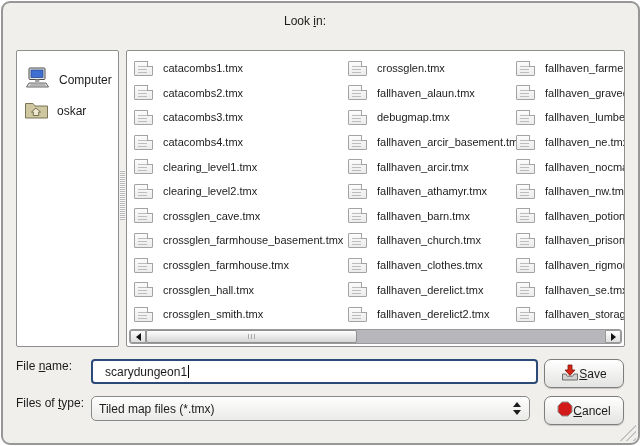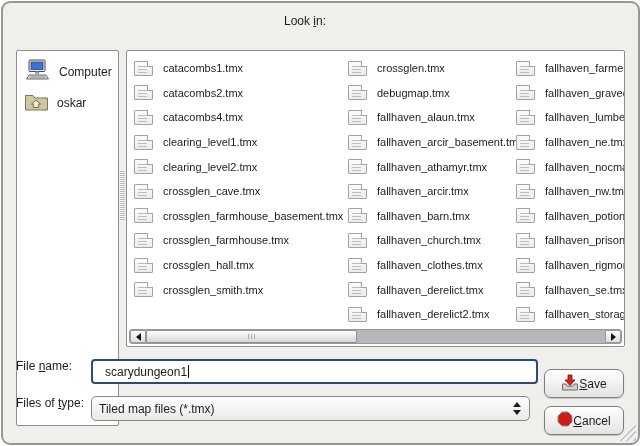--- a/index.html
+++ b/index.html
@@ -23,22 +23,22 @@
   .tool-btn{width:26px;height:26px;display:flex;align-items:center;justify-content:center;background:transparent;border:none;padding:0;}
   .view-btn{width:24px;height:24px;border-radius:6px;background:#fcfcfc;display:flex;align-items:center;justify-content:center;}
   .view-btn.sel{border:2.5px solid #0d0d0d;}
   .view-btn.uns{border:2px solid #2e2e2e;}
   .grid-glyph{display:grid;grid-template-columns:5px 5px;grid-template-rows:5px 5px;gap:2px;}
   .grid-glyph span{background:#161616;border-radius:1px;}
   .list-glyph{display:flex;flex-direction:column;gap:1.5px;}
   .list-glyph span{width:13px;height:2px;background:#161616;}
 
   
-  .sidebar{position:absolute;left:13px;top:47px;width:103px;height:376px;background:#fff;
-           border:1px solid #8f8f8f;border-radius:2px;padding-top:5px;}
+  .sidebar{position:absolute;left:13px;top:47px;width:103px;height:297px;background:#fff;
+           border:1px solid #8f8f8f;border-radius:2px;padding-top:13px;}
   .side-item{height:31px;display:flex;align-items:center;gap:8px;padding-left:7px;font-size:12px;}
   .splitter{position:absolute;left:116px;top:47px;width:7px;height:297px;}
   .splitter::after{content:"";position:absolute;left:1px;top:120px;width:5px;height:50px;
       background:repeating-linear-gradient(to bottom,#f7f7f7 0 1px,#b9b9b9 1px 2px);}
 
   
   .filepanel{position:absolute;left:123px;top:47px;width:499px;height:297px;background:#fff;
              border:1px solid #8f8f8f;border-radius:2px;overflow:hidden;}
   .files{position:absolute;left:4px;top:5px;display:flex;flex-wrap:nowrap;}
   .col1{width:214px;} .col2{width:168px;} .col3{width:200px;}
@@ -72,21 +72,21 @@
   .filename-input{width:447px;height:25px;background:#fff;border:2px solid #2c4a77;border-radius:4px;
                   display:flex;align-items:center;padding-left:12px;font-size:12px;}
   .caret{width:1px;height:13px;background:#000;margin-left:1px;}
   .type-combo{width:439px;height:25px;border:1px solid #898989;border-radius:5px;
               background:linear-gradient(#fefefe,#eaeae8);display:flex;align-items:center;
               padding-left:7px;font-size:12px;position:relative;}
   .type-combo .arrows{position:absolute;right:8px;top:0;bottom:0;display:flex;flex-direction:column;
               justify-content:center;align-items:center;gap:3px;}
   .btn{margin-left:auto;width:80px;height:29px;border:1px solid #7d7d7d;border-radius:7px;
        background:linear-gradient(#ffffff,#e3e3e1);display:flex;align-items:center;justify-content:center;
-       font-size:12px;box-shadow:0 1px 1px rgba(0,0,0,.18);padding:0;color:#1c1c1c;margin-top:10px;}
+       font-size:12px;box-shadow:0 1px 1px rgba(0,0,0,.18);padding:0;color:#1c1c1c;}
   .resize-grip{position:absolute;right:2px;bottom:2px;width:20px;height:20px;
        background:repeating-linear-gradient(135deg,transparent 0 3px,#c3c3c3 3px 4.5px);
        clip-path:polygon(100% 0,100% 100%,0 100%);}
   u{text-decoration:underline;}
 </style>
 </head>
 <body>
 
 <div class="stage">
  <div class="dialog">
@@ -196,20 +196,24 @@
             <div class="file-item">
               <span class="doc-icon"></span>
               <span class="fname">catacombs1.tmx</span>
             </div>
             <div class="file-item">
               <span class="doc-icon"></span>
               <span class="fname">catacombs2.tmx</span>
             </div>
             <div class="file-item">
               <span class="doc-icon"></span>
+              <span class="fname">catacombs3.tmx</span>
+            </div>
+            <div class="file-item">
+              <span class="doc-icon"></span>
               <span class="fname">catacombs4.tmx</span>
             </div>
             <div class="file-item">
               <span class="doc-icon"></span>
               <span class="fname">clearing_level1.tmx</span>
             </div>
             <div class="file-item">
               <span class="doc-icon"></span>
               <span class="fname">clearing_level2.tmx</span>
             </div>
@@ -234,37 +238,37 @@
               <span class="fname">crossglen_smith.tmx</span>
             </div>
           </div>
       <div class="file-col col2">
             <div class="file-item">
               <span class="doc-icon"></span>
               <span class="fname">crossglen.tmx</span>
             </div>
             <div class="file-item">
               <span class="doc-icon"></span>
+              <span class="fname">fallhaven_alaun.tmx</span>
+            </div>
+            <div class="file-item">
+              <span class="doc-icon"></span>
               <span class="fname">debugmap.tmx</span>
             </div>
             <div class="file-item">
               <span class="doc-icon"></span>
-              <span class="fname">fallhaven_alaun.tmx</span>
-            </div>
-            <div class="file-item">
-              <span class="doc-icon"></span>
               <span class="fname">fallhaven_arcir_basement.tmx</span>
             </div>
             <div class="file-item">
               <span class="doc-icon"></span>
+              <span class="fname">fallhaven_arcir.tmx</span>
+            </div>
+            <div class="file-item">
+              <span class="doc-icon"></span>
               <span class="fname">fallhaven_athamyr.tmx</span>
-            </div>
-            <div class="file-item">
-              <span class="doc-icon"></span>
-              <span class="fname">fallhaven_arcir.tmx</span>
             </div>
             <div class="file-item">
               <span class="doc-icon"></span>
               <span class="fname">fallhaven_barn.tmx</span>
             </div>
             <div class="file-item">
               <span class="doc-icon"></span>
               <span class="fname">fallhaven_church.tmx</span>
             </div>
             <div class="file-item">

